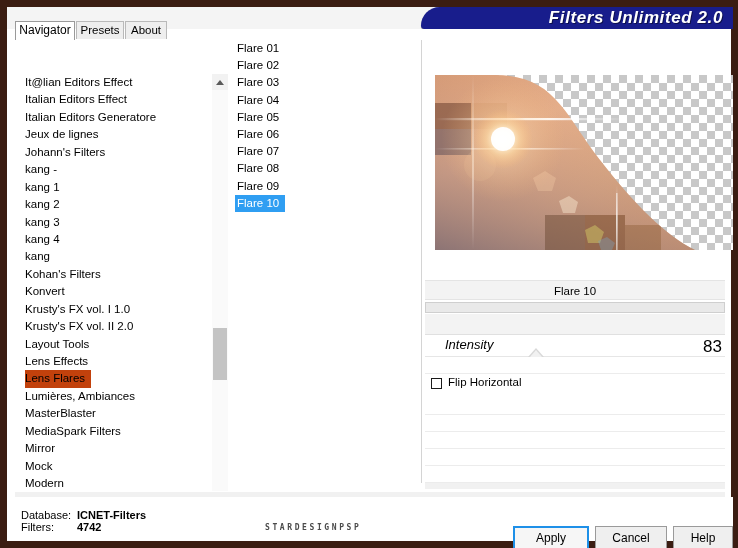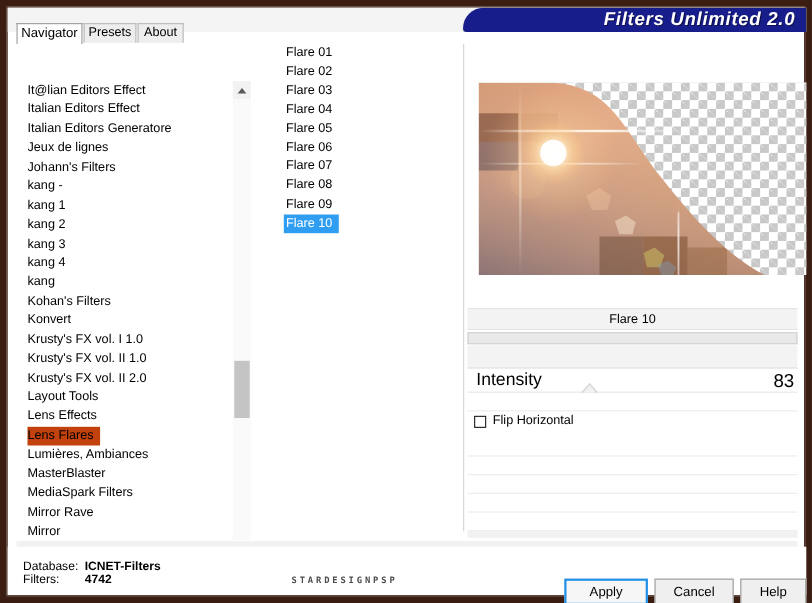--- a/index.html
+++ b/index.html
@@ -146,21 +146,21 @@
   .flt-panel{
     position:absolute;left:222px;top:33px;width:193px;height:443px;
     background:#ffffff;
     border-right:1px solid #d4d4d4;
     box-sizing:border-box;
   }
   .flt-item{
     height:17.2px;line-height:17.2px;
     padding-left:8px;
     font-size:11.5px;color:#000;
-    white-space:nowrap;cursor:default;user-select:none;margin-left:23px;
+    white-space:nowrap;cursor:default;user-select:none;
   }
   .flt-item.selected{
     display:inline-block;
     background:#2f9ef2;
     color:#ffffff;
     padding-left:2px;padding-right:6px;
     margin-left:6px;
   }
 
   
@@ -205,22 +205,22 @@
     box-sizing:border-box;
   }
 
   
   .prow{
     position:absolute;left:0;width:300px;height:22px;
     border-bottom:1px solid #e6e6e6;
     box-sizing:border-box;
   }
   .prow .plabel{
-    position:absolute;left:8px;top:2px;
-    font-size:16px;color:#000;white-space:nowrap;
+    position:absolute;left:20px;top:2px;
+    font-size:13px;color:#000;white-space:nowrap;font-style:italic;
   }
   .prow .pvalue{
     position:absolute;right:3px;top:2px;
     font-size:17px;color:#000;
   }
   .slider-thumb{
     position:absolute;
     width:0;height:0;
     border-left:8px solid transparent;
     border-right:8px solid transparent;
@@ -350,29 +350,27 @@
           <div class="cat-item">Johann's Filters</div>
           <div class="cat-item">kang -</div>
           <div class="cat-item">kang 1</div>
           <div class="cat-item">kang 2</div>
           <div class="cat-item">kang 3</div>
           <div class="cat-item">kang 4</div>
           <div class="cat-item">kang</div>
           <div class="cat-item">Kohan's Filters</div>
           <div class="cat-item">Konvert</div>
           <div class="cat-item">Krusty's FX vol. I 1.0</div>
-          <div class="cat-item">Krusty's FX vol. II 1.0</div>
           <div class="cat-item">Krusty's FX vol. II 2.0</div>
           <div class="cat-item">Layout Tools</div>
           <div class="cat-item">Lens Effects</div>
           <div class="cat-item" style="padding: 0px;"><span class="cat-item selected" style="height: 17.45px; line-height: 17.45px;">Lens Flares</span></div>
           <div class="cat-item">Lumières, Ambiances</div>
           <div class="cat-item">MasterBlaster</div>
           <div class="cat-item">MediaSpark Filters</div>
-          <div class="cat-item">Mirror Rave</div>
           <div class="cat-item">Mirror</div>
           <div class="cat-item">Mock</div>
           <div class="cat-item">Modern</div>
         </div>
 
       <div class="scrollbar">
         <div class="sb-btn sb-up">
           <span class="sb-arrow up"></span>
         </div>
         <div class="sb-track">

